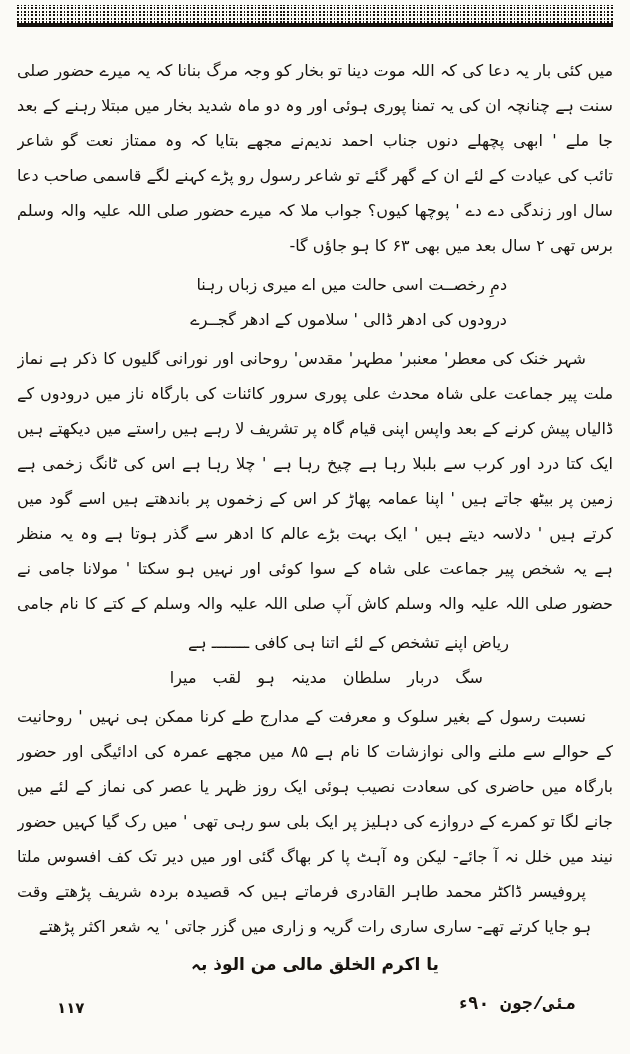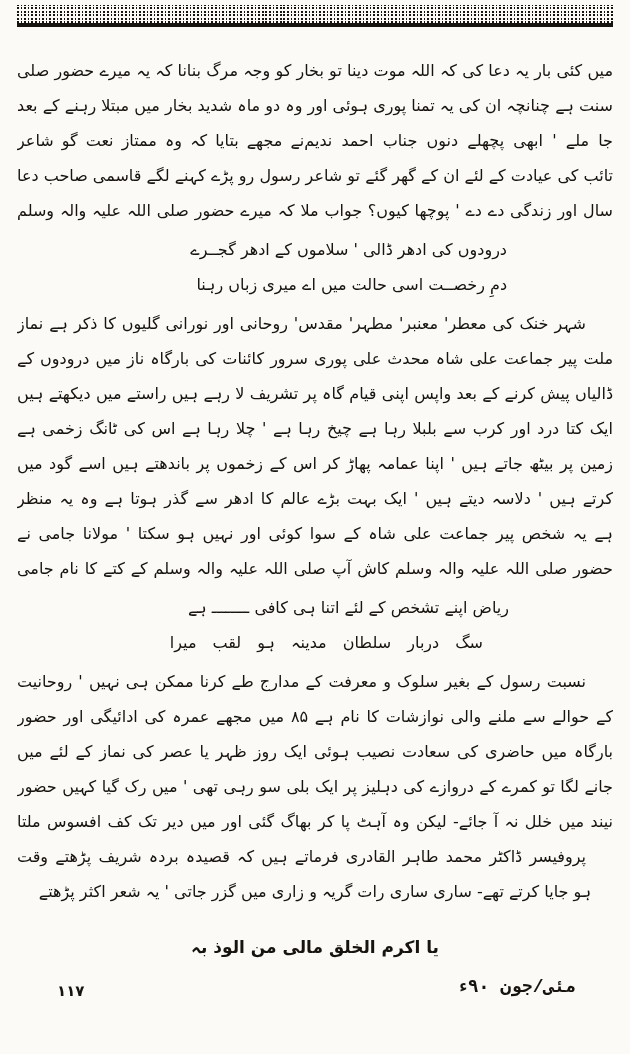--- a/index.html
+++ b/index.html
@@ -34,21 +34,21 @@
   .line.center{text-align:right;text-align-last:center;}
   .line.split{display:flex;justify-content:space-between;}
   .block.indent .line:first-child{text-indent:27px;}
   .block.verse{margin:4px 0;}
   .block.verse .line{
     text-align:right;text-align-last:right;
   }
   .block.v1 .line{padding-right:106px;}
   .block.v2 .line:nth-child(1){padding-right:104px;}
   .block.v2 .line:nth-child(2){padding-right:130px;word-spacing:11px;}
-  .block.arabic{margin-top:20px;}
+  .block.arabic{margin-top:2px;}
   .block.arabic .line{
     text-align:center;text-align-last:center;
     font-weight:700;font-size:17px;line-height:37px;max-height:37px;
   }
   .fn-mark{
     font-size:11px;
     margin-right:14px;
     vertical-align:4px;
     font-weight:400;
   }
@@ -69,24 +69,25 @@
   <div class="content">
       <div class="block body">
         <div class="line">میں کئی بار یہ دعا کی کہ اللہ موت دینا تو بخار کو وجہ مرگ بنانا کہ یہ میرے حضور صلی اللہ علیہ والہ وسلم کی</div>
         <div class="line">سنت ہے چنانچہ ان کی یہ تمنا پوری ہوئی اور وہ دو ماہ شدید بخار میں مبتلا رہنے کے بعد اپنے مالک حقیقی سے</div>
         <div class="line split">
           <span>جا ملے ' ابھی پچھلے دنوں جناب احمد ندیم قاسمی</span>
           <span>نے مجھے بتایا کہ وہ ممتاز نعت گو شاعر حفیظ</span>
         </div>
         <div class="line">تائب کی عیادت کے لئے ان کے گھر گئے تو شاعر رسول رو پڑے کہنے لگے قاسمی صاحب دعا کیجئے اللہ مجھے دو</div>
         <div class="line">سال اور زندگی دے دے ' پوچھا کیوں؟ جواب ملا کہ میرے حضور صلی اللہ علیہ والہ وسلم کی عمر بھی ۶۳</div>
+        <div class="line last">برس تھی ۲ سال بعد میں بھی ۶۳ کا ہو جاؤں گا-</div>
       </div>
       <div class="block verse v1">
+        <div class="line">دمِ رخصــت اسی حالت میں اے میری زباں رہنا</div>
         <div class="line">درودوں کی ادھر ڈالی ' سلاموں کے ادھر گجــرے</div>
-        <div class="line">دمِ رخصــت اسی حالت میں اے میری زباں رہنا</div>
       </div>
       <div class="block body indent">
         <div class="line">شہر خنک کی معطر' معنبر' مطہر' مقدس' روحانی اور نورانی گلیوں کا ذکر ہے نماز فجر کی ادائیگی کے بعد امیر</div>
         <div class="line">ملت پیر جماعت علی شاہ محدث علی پوری سرور کائنات کی بارگاہ ناز میں درودوں کے گجرے اور سلاموں کی</div>
         <div class="line">ڈالیاں پیش کرنے کے بعد واپس اپنی قیام گاہ پر تشریف لا رہے ہیں راستے میں دیکھتے ہیں کہ یار کی گلی کا</div>
         <div class="line">ایک کتا درد اور کرب سے بلبلا رہا ہے چیخ رہا ہے ' چلا رہا ہے اس کی ٹانگ زخمی ہے امیر ملت اس کے پاس</div>
         <div class="line">زمین پر بیٹھ جاتے ہیں ' اپنا عمامہ پھاڑ کر اس کے زخموں پر باندھتے ہیں اسے گود میں اٹھا لیتے ہیں اسے پیار</div>
         <div class="line">کرتے ہیں ' دلاسہ دیتے ہیں ' ایک بہت بڑے عالم کا ادھر سے گذر ہوتا ہے وہ یہ منظر دیکھتا ہے اور سوچتا</div>
         <div class="line">ہے یہ شخص پیر جماعت علی شاہ کے سوا کوئی اور نہیں ہو سکتا ' مولانا جامی نے یونہی آرزو نہیں کی تھی کہ</div>
         <div class="line last">حضور صلی اللہ علیہ والہ وسلم کاش آپ صلی اللہ علیہ والہ وسلم کے کتے کا نام جامی ہوتا-</div>

